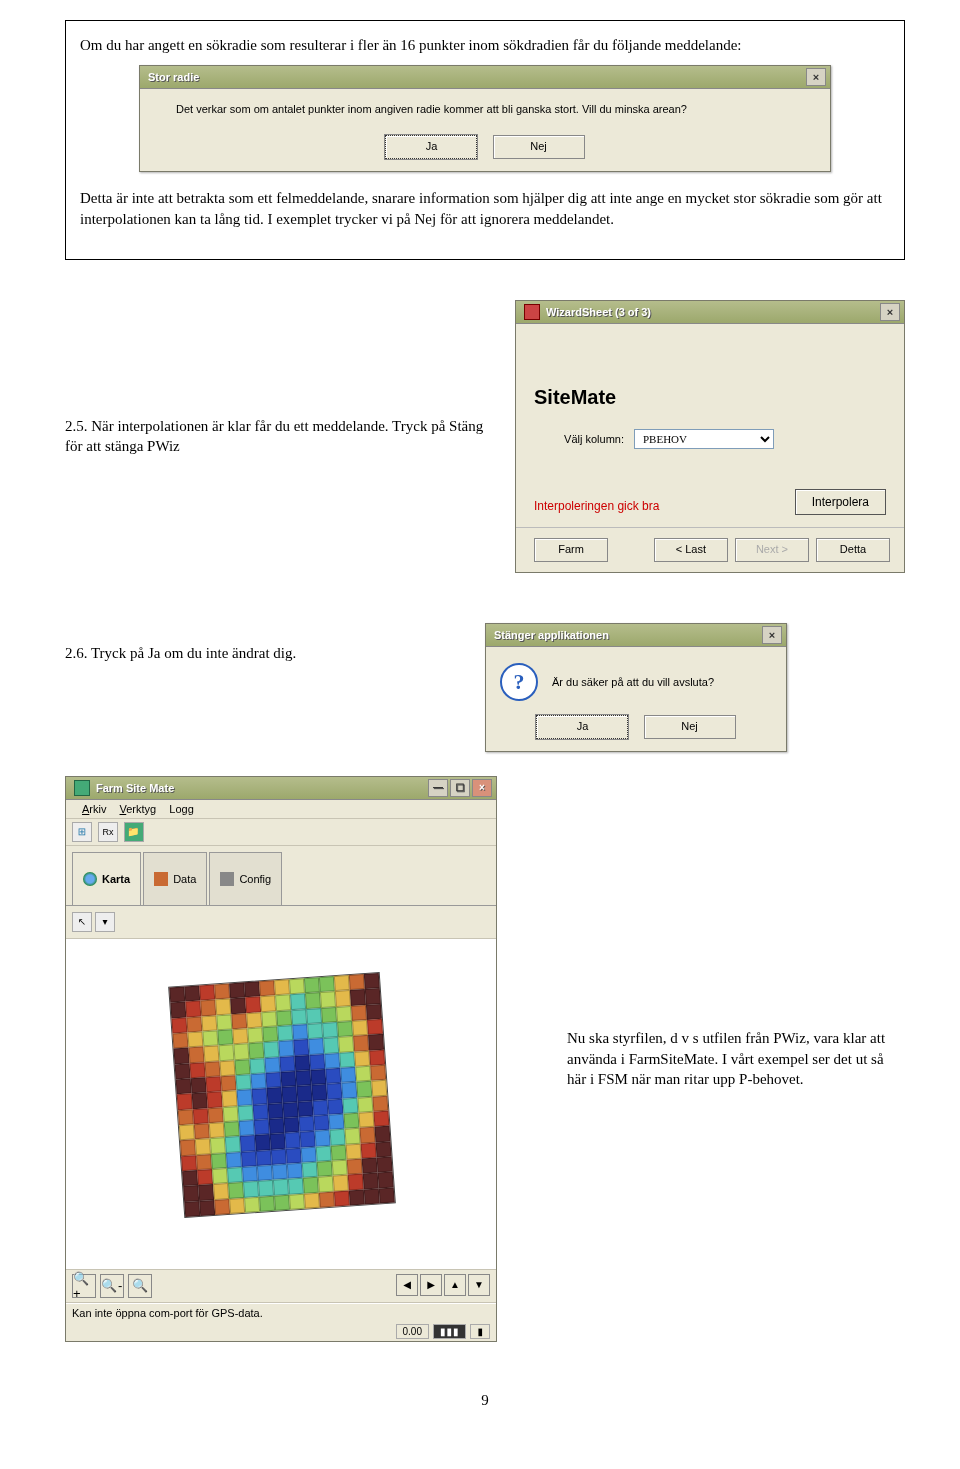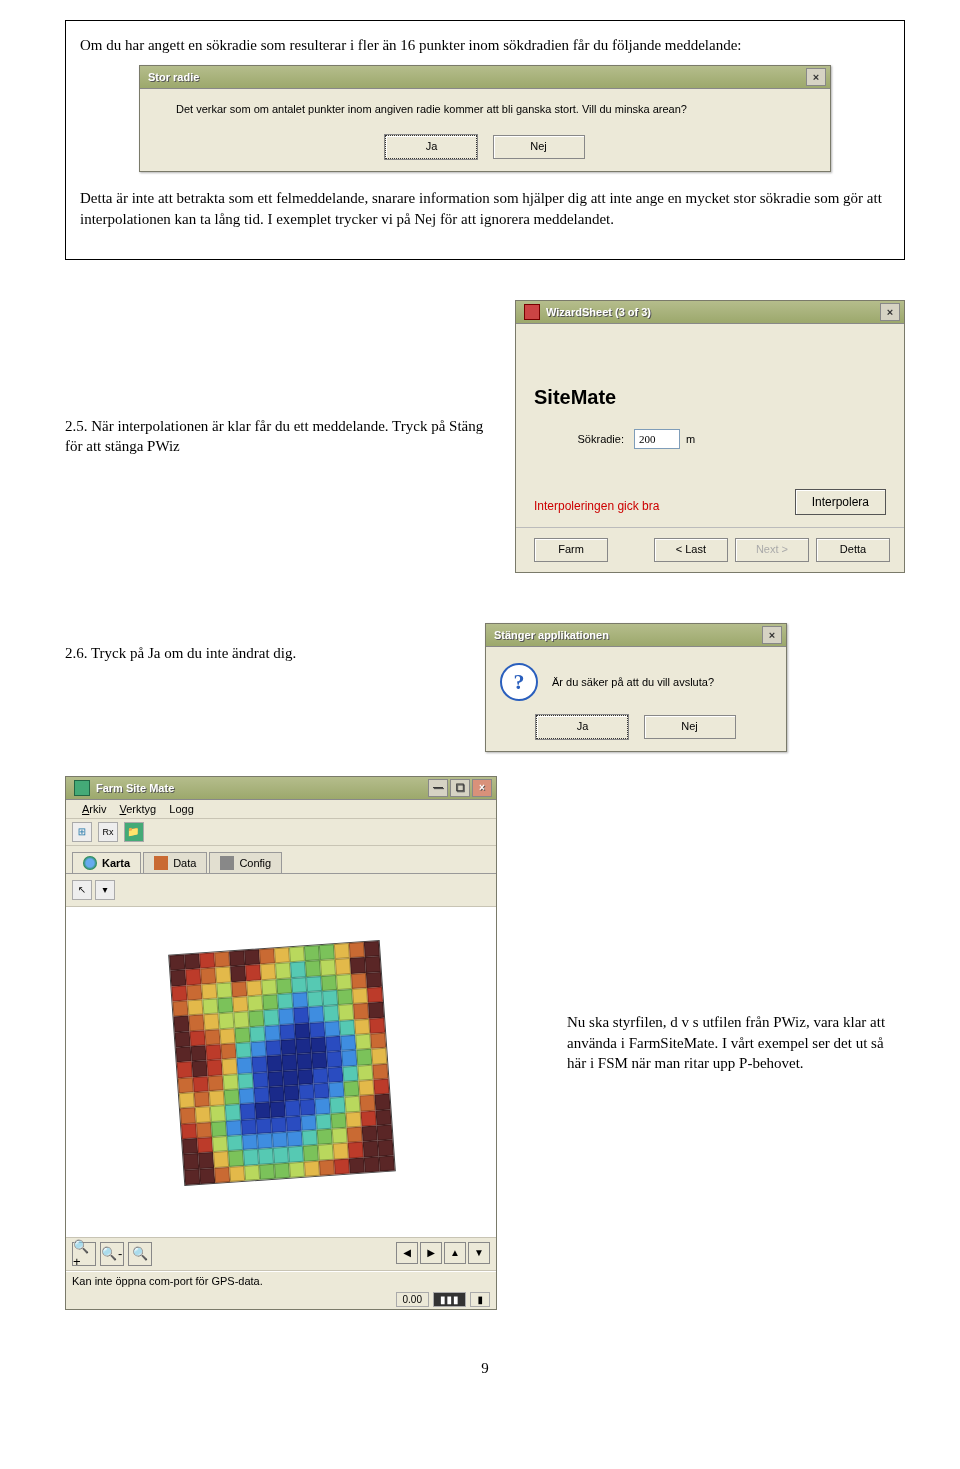--- a/index.html
+++ b/index.html
@@ -133,21 +133,21 @@
     display:flex; align-items:center; justify-content:center; font-size:10px; color:#333;
   }
   .fsm .win-controls .wc.close{ background:#d9917a; color:#fff; }
   .menubar { padding: 3px 16px; background:#ece9d8; border-bottom:1px solid #c8c4b4; }
   .menubar span { margin-right: 10px; }
   .menubar span u { text-decoration: underline; }
   .toolbar { padding: 3px 6px; border-bottom:1px solid #c8c4b4; display:flex; gap:6px; align-items:center; }
   .tb-ic { width:18px; height:18px; border:1px solid #aaa; background:#eee; display:inline-block; font-size:10px; text-align:center; line-height:18px;}
   .tabs { padding: 6px 6px 0 6px; display:flex; gap:2px; border-bottom:1px solid #999; }
   .tab {
-    background:#ece9d8; border:1px solid #999; border-bottom:none; padding:3px 10px;
+    background:#ece9d8; border:1px solid #999; border-bottom:none; padding:19px 10px;
     display:flex; align-items:center; gap:5px; font-weight:bold; font-size:11px;
   }
   .tab.inactive{ font-weight:normal; background:#e2dfd0; }
   .tab-ic { width:14px; height:14px; display:inline-block; }
   .sub-toolbar { padding:6px; border-bottom:1px solid #c8c4b4; }
   .fsm-canvas { height: 330px; background:#fff; position:relative; border-bottom:1px solid #c8c4b4;}
   .heatmap {
     position:absolute; top:40px; left:110px; width:210px; height:230px;
     transform: rotate(-4deg);
     display:grid; grid-template-columns: repeat(14,1fr); grid-template-rows: repeat(15,1fr);
@@ -198,23 +198,24 @@
       <div class="titlebar">
         <span style="display:flex;align-items:center;">
           <span class="wicon"></span>
           <span>WizardSheet (3 of 3)</span>
         </span>
         <span class="close-btn">×</span>
       </div>
       <div class="wizard-body">
         <h2>SiteMate</h2>
         <div class="field-row">
-          <label>Sökradie:</label>
-          <input class="txt" value="200" style="">
-          <span style="margin-left:6px;">m</span>
+          <label>Välj kolumn:</label>
+          <select>
+            <option>PBEHOV</option>
+          </select>
         </div>
         <span class="interp-btn">Interpolera</span>
         <div class="status-red">Interpoleringen gick bra</div>
         <div class="wizard-footer">
           <span class="small-btn">Farm</span>
           <span>
             <span class="small-btn">&lt; Last</span>
             <span class="small-btn disabled">Next &gt;</span>
             <span class="small-btn">Detta</span>
           </span>

